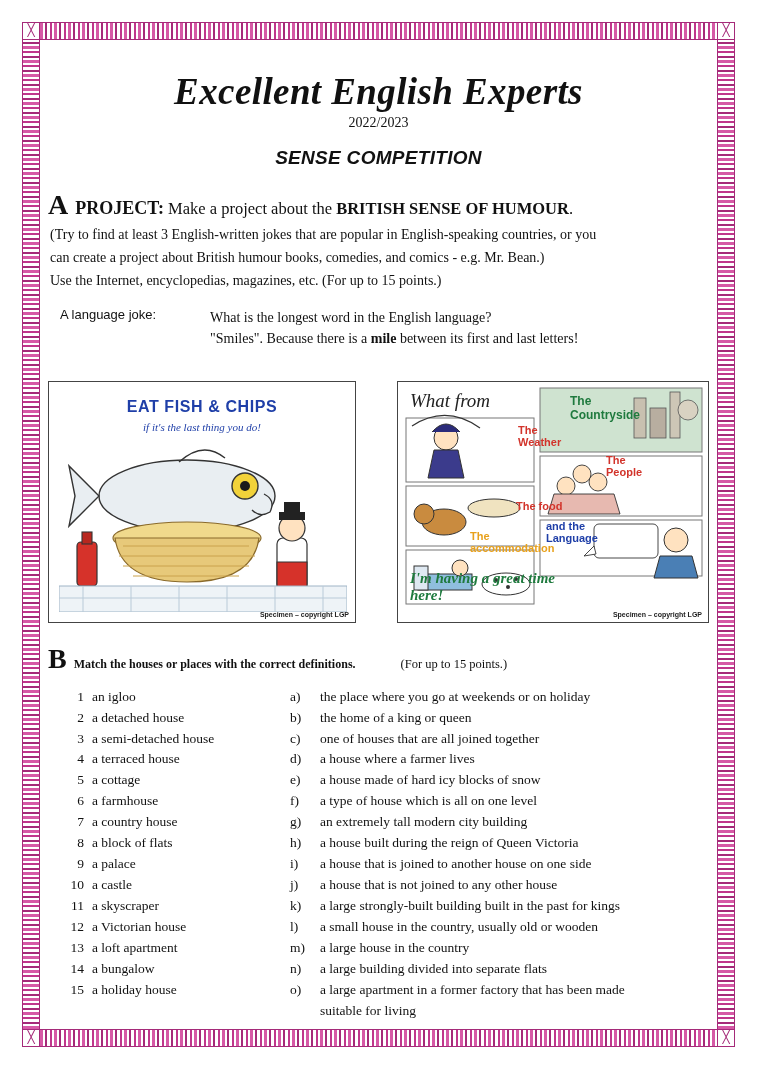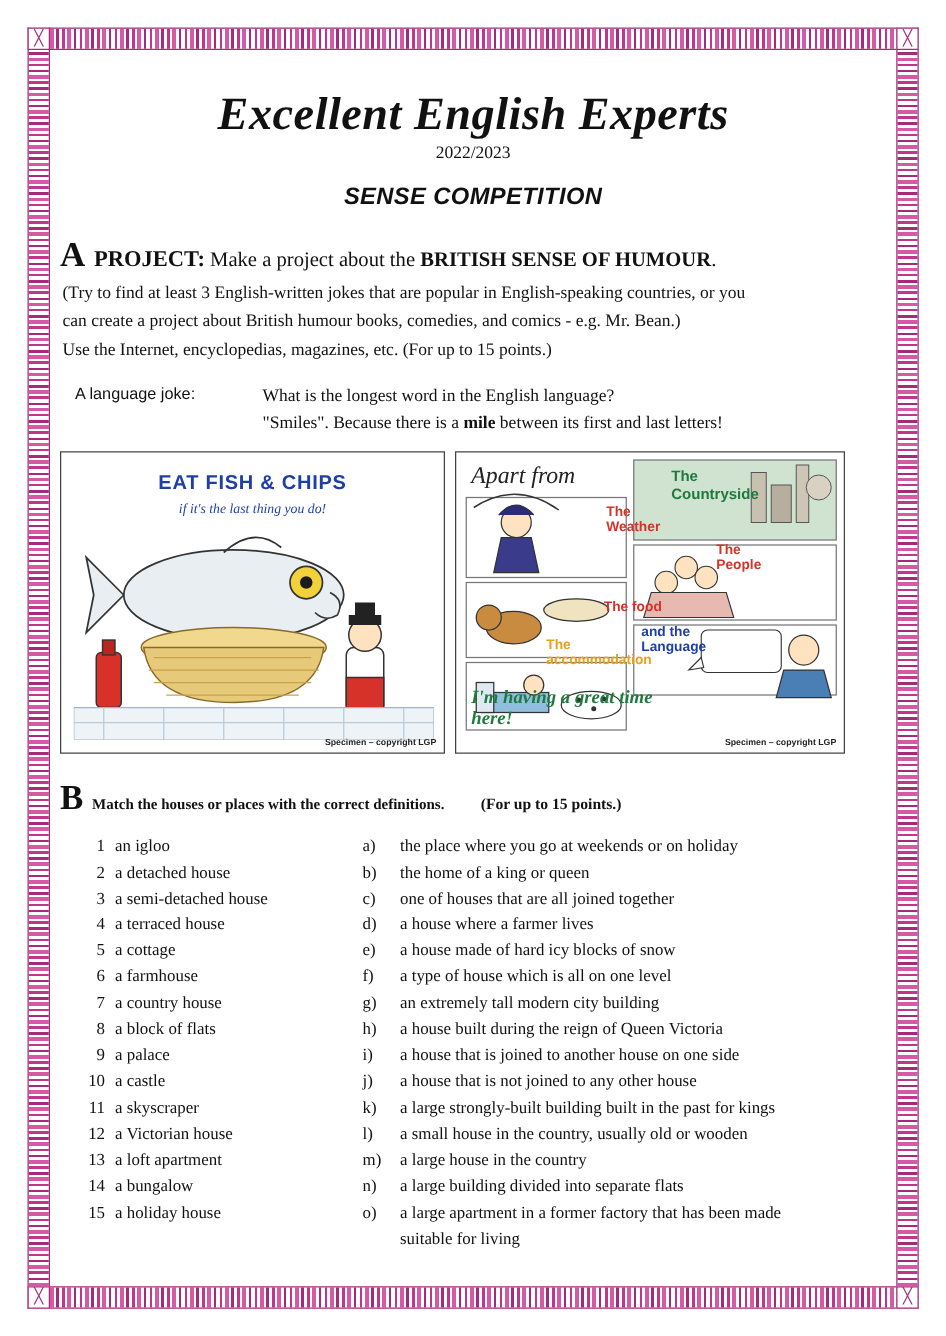--- a/index.html
+++ b/index.html
@@ -144,23 +144,24 @@
     width: 150px;
     flex: 0 0 150px;
     font-family: "Liberation Sans", sans-serif;
     font-size: 13px;
     margin-left: 12px;
   }
   .joke-lines { line-height: 1.5; }
 
   
   .images {
-    margin-top: 12px;
+    margin-top: 32px;
     display: flex;
     gap: 8px;
+    justify-content: space-between;
   }
   .pic {
     border: 1px solid #444;
     background: #fff;
     box-sizing: border-box;
     position: relative;
     overflow: hidden;
   }
   .pic-a { width: 308px; height: 242px; }
   .pic-b { width: 312px; height: 242px; }
@@ -224,23 +225,23 @@
   .b-head {
     display: flex;
     align-items: baseline;
     gap: 7px;
   }
   .b-title {
     font-size: 12px;
     font-weight: bold;
   }
   .b-points {
-    margin-left: 22px;
+    margin-left: 38px;
     font-size: 12.5px;
-    font-weight: bold;
+    font-weight: normal;
   }
 
   .match-wrap {
     display: flex;
     margin-top: 14px;
   }
   .col-left  { width: 230px; flex: 0 0 230px; padding-left: 12px; }
   .col-right { flex: 1 1 auto; }
 
   .m-row {
@@ -342,21 +343,21 @@
               <line x1="168" y1="152" x2="168" y2="178"></line>
             <line x1="216" y1="152" x2="216" y2="178"></line>
               <line x1="264" y1="152" x2="264" y2="178"></line>
             <line x1="0" y1="164" x2="288" y2="164"></line>
           </g>
         </svg>
         <div class="watermark">Specimen – copyright LGP</div>
       </div>
 
       <div class="pic pic-b">
-        <div class="apart-title">Apart from</div>
+        <div class="apart-title">What from</div>
         <svg class="art" style="left:0; top:0;" width="310" height="240" viewBox="0 0 310 240">
 
           <rect x="8" y="36" width="128" height="64" fill="#ffffff" stroke="#777" stroke-width="1"></rect>
           <rect x="8" y="104" width="128" height="60" fill="#ffffff" stroke="#777" stroke-width="1"></rect>
           <rect x="8" y="168" width="128" height="54" fill="#ffffff" stroke="#777" stroke-width="1"></rect>
           <rect x="142" y="6" width="162" height="64" fill="#cfe3d0" stroke="#777" stroke-width="1"></rect>
           <rect x="142" y="74" width="162" height="60" fill="#ffffff" stroke="#777" stroke-width="1"></rect>
           <rect x="142" y="138" width="162" height="56" fill="#ffffff" stroke="#777" stroke-width="1"></rect>
 
           <circle cx="48" cy="56" r="12" fill="#ffe2c0" stroke="#333" stroke-width="1"></circle>

